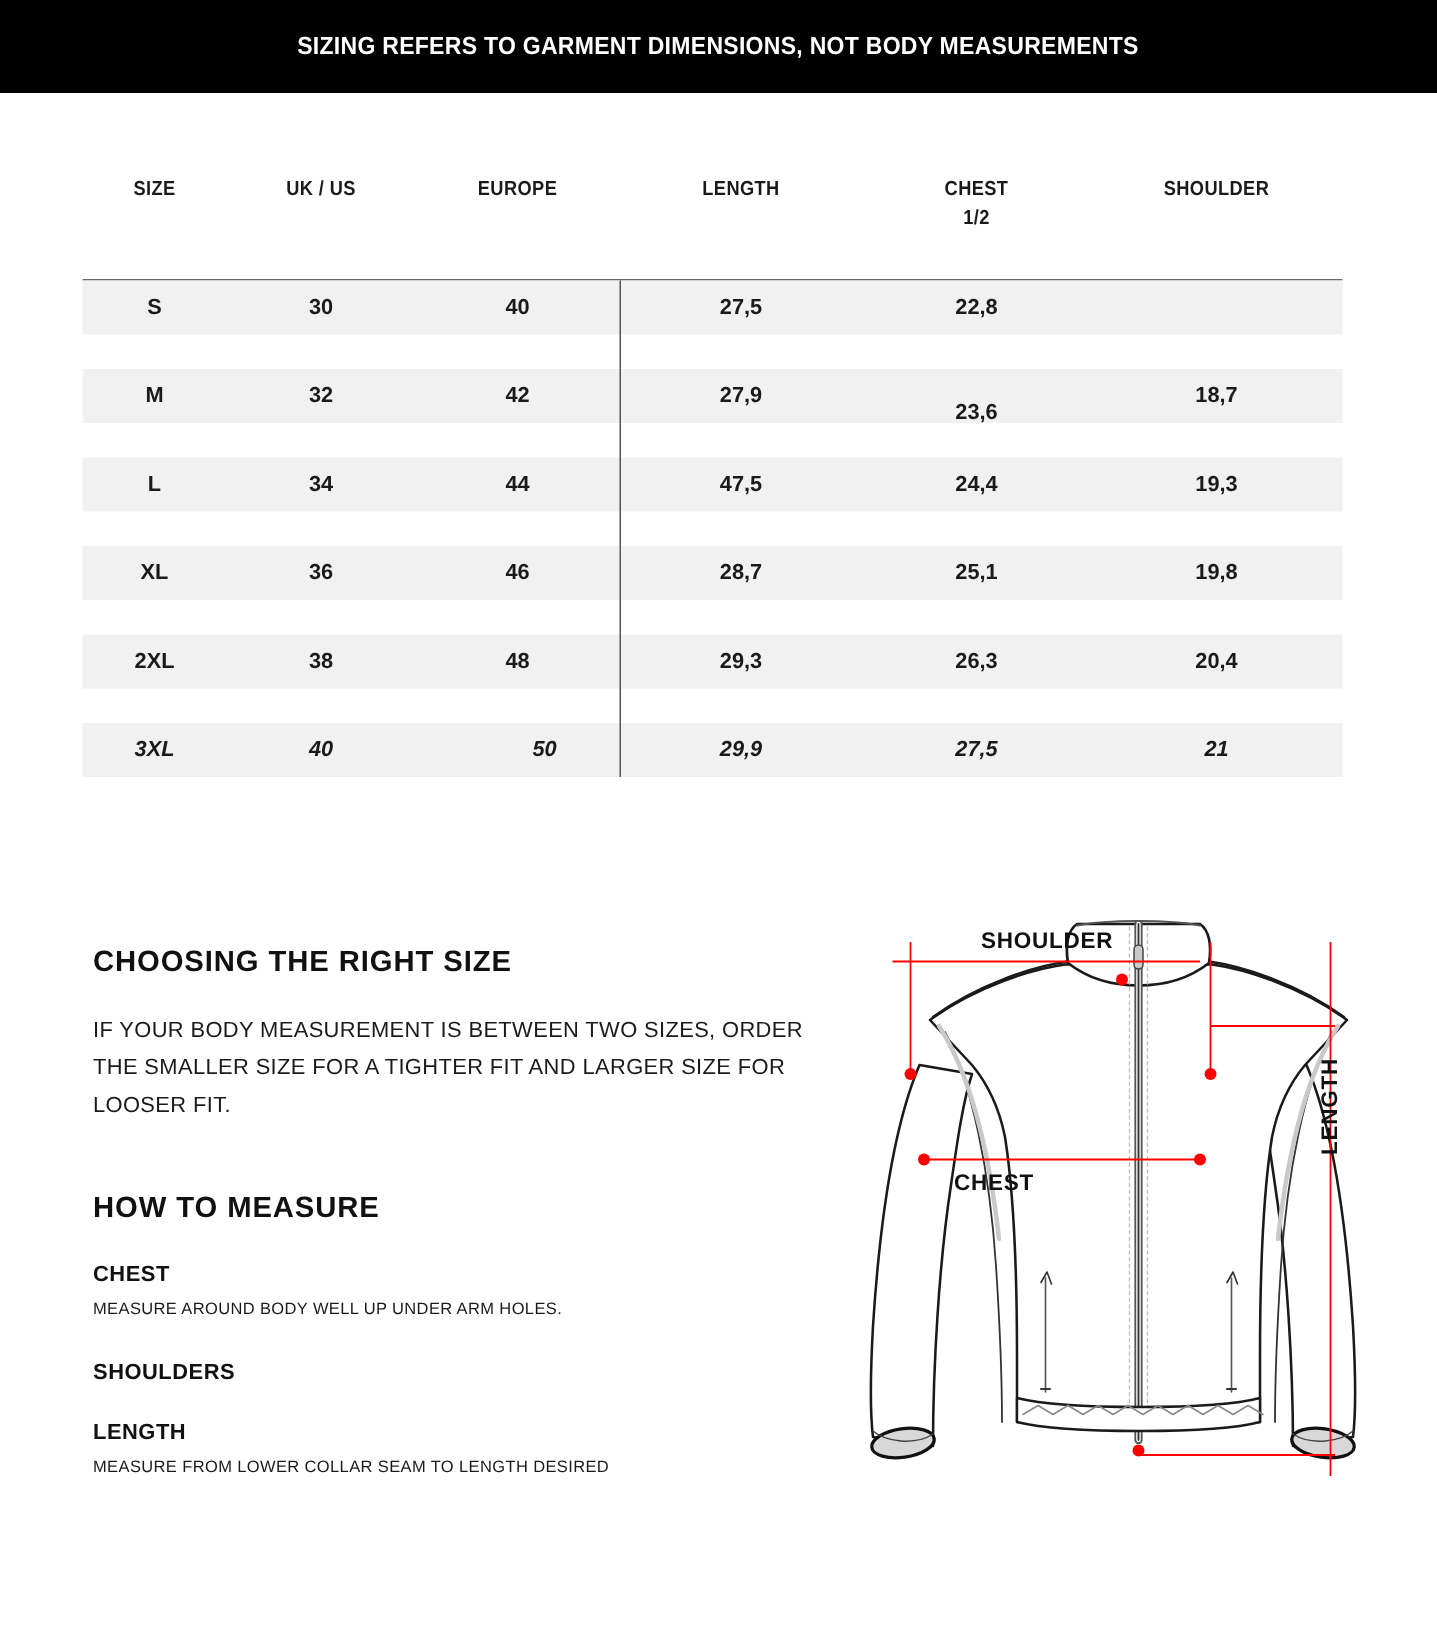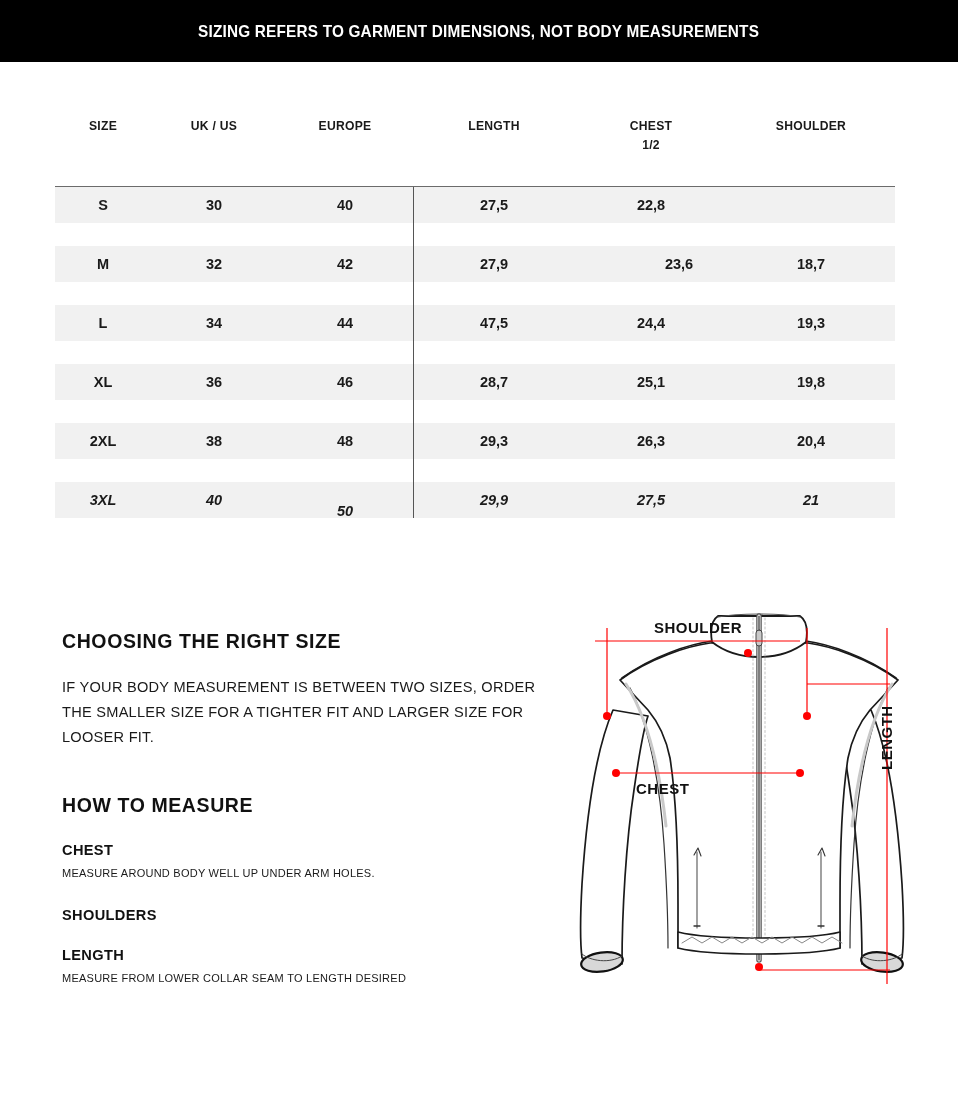--- a/index.html
+++ b/index.html
@@ -147,21 +147,21 @@
         <div class="th" style="left: 222px; width: 136px;">EUROPE</div>
         <div class="th" style="left: 358px; width: 162px;">LENGTH</div>
         <div class="th" style="left: 520px; width: 152px;">CHEST
 1/2</div>
         <div class="th" style="left: 672px; width: 168px;">SHOULDER</div>
       </div>
     <div class="tbody" id="tbody">
         <div class="trow" style="top: 295px; font-style: italic;">
           <div class="td" style="left: 0px; width: 96px;">3XL</div>
           <div class="td" style="left: 96px; width: 126px;">40</div>
-          <div class="td" style="left: 222px; width: 136px; margin-top: 11px;">50</div>
+          <div class="td" style="left: 240px; width: 136px;">50</div>
           <div class="td" style="left: 358px; width: 162px;">29,9</div>
           <div class="td" style="left: 520px; width: 152px;">27,5</div>
           <div class="td" style="left: 672px; width: 168px;">21</div>
         </div>
         <div class="trow" style="top: 236px;">
           <div class="td" style="left: 0px; width: 96px;">2XL</div>
           <div class="td" style="left: 96px; width: 126px;">38</div>
           <div class="td" style="left: 222px; width: 136px;">48</div>
           <div class="td" style="left: 358px; width: 162px;">29,3</div>
           <div class="td" style="left: 520px; width: 152px;">26,3</div>
@@ -181,21 +181,21 @@
           <div class="td" style="left: 222px; width: 136px;">44</div>
           <div class="td" style="left: 358px; width: 162px;">47,5</div>
           <div class="td" style="left: 520px; width: 152px;">24,4</div>
           <div class="td" style="left: 672px; width: 168px;">19,3</div>
         </div>
         <div class="trow" style="top: 59px;">
           <div class="td" style="left: 0px; width: 96px;">M</div>
           <div class="td" style="left: 96px; width: 126px;">32</div>
           <div class="td" style="left: 222px; width: 136px;">42</div>
           <div class="td" style="left: 358px; width: 162px;">27,9</div>
-          <div class="td" style="left: 548px; width: 152px;">23,6</div>
+          <div class="td" style="left: 520px; width: 152px; margin-top: 11px;">23,6</div>
           <div class="td" style="left: 672px; width: 168px;">18,7</div>
         </div>
         <div class="trow" style="top: 0px;">
           <div class="td" style="left: 0px; width: 96px;">S</div>
           <div class="td" style="left: 96px; width: 126px;">30</div>
           <div class="td" style="left: 222px; width: 136px;">40</div>
           <div class="td" style="left: 358px; width: 162px;">27,5</div>
           <div class="td" style="left: 520px; width: 152px;">22,8</div>
         </div>
       <div class="vdivider"></div>

